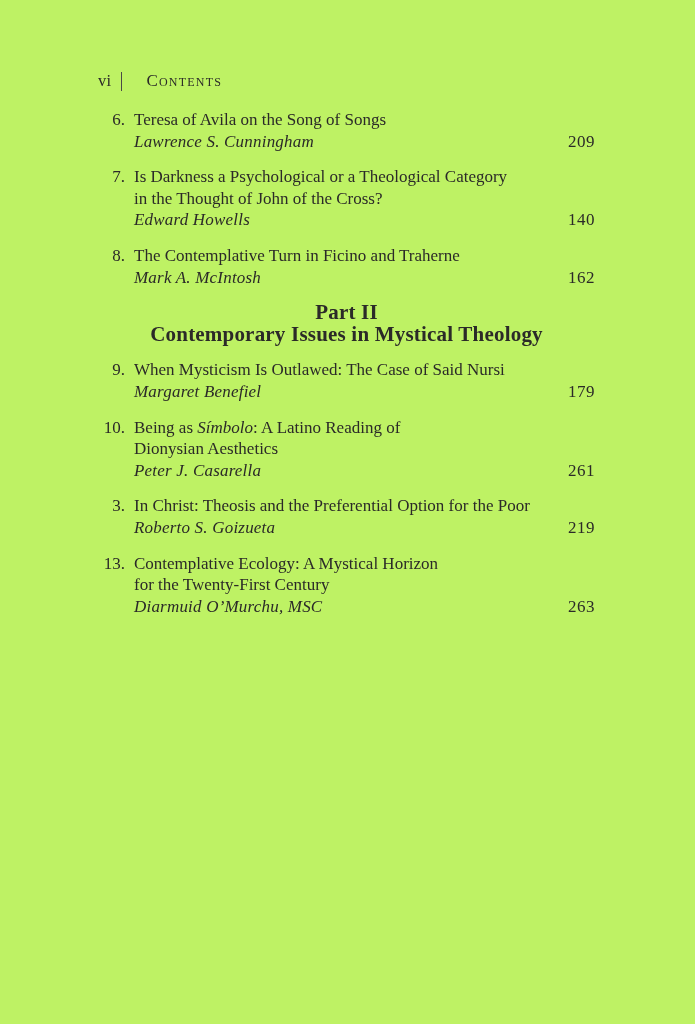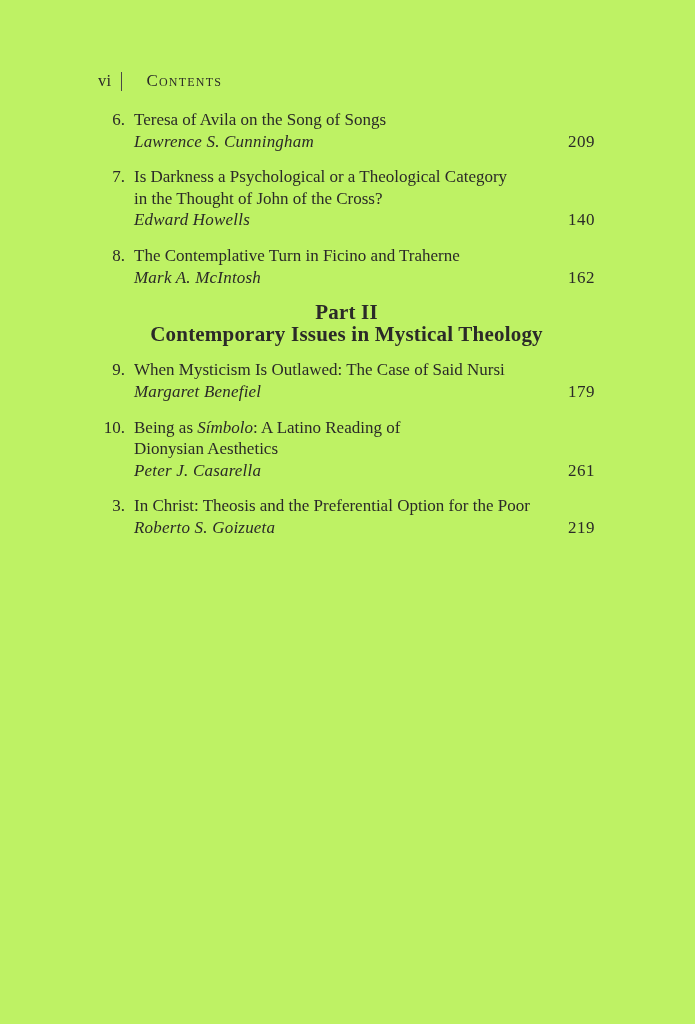--- a/index.html
+++ b/index.html
@@ -185,16 +185,29 @@
               <div class="title-line"><span>In Christ: Theosis and the Preferential Option for the Poor</span></div>
             </div>
       <div class="entry-author-row">
         <span class="entry-author">Roberto S. Goizueta</span>
         <span class="entry-page">219</span>
       </div>
     </div>
   </div>
 
 
+  <div class="entry">
+    <div class="entry-num">13.</div>
+    <div class="entry-body">
+      <div class="entry-titles">
+              <div class="title-line"><span>Contemplative Ecology: A Mystical Horizon</span></div>
+              <div class="title-line"><span>for the Twenty-First Century</span></div>
+            </div>
+      <div class="entry-author-row">
+        <span class="entry-author">Diarmuid O’Murchu, MSC</span>
+        <span class="entry-page">263</span>
+      </div>
+    </div>
+  </div>
 </div>
 
   </div>
 </div>
 
 </body></html>

